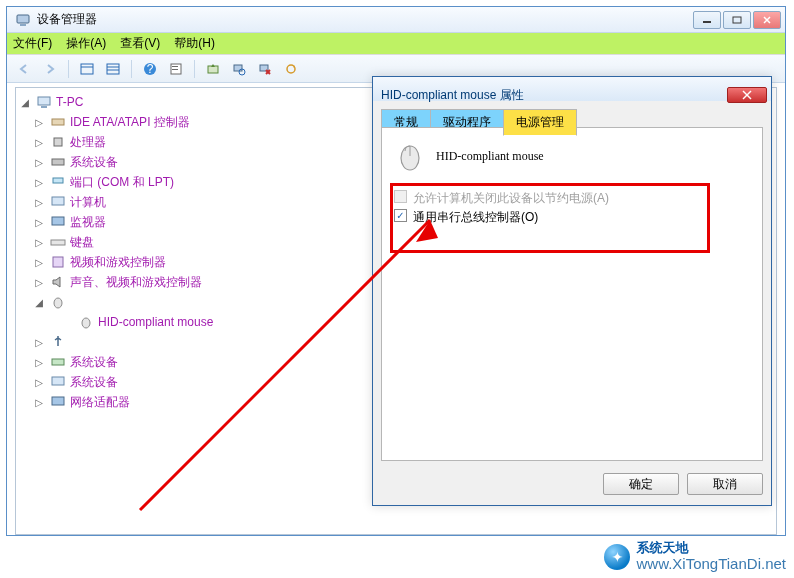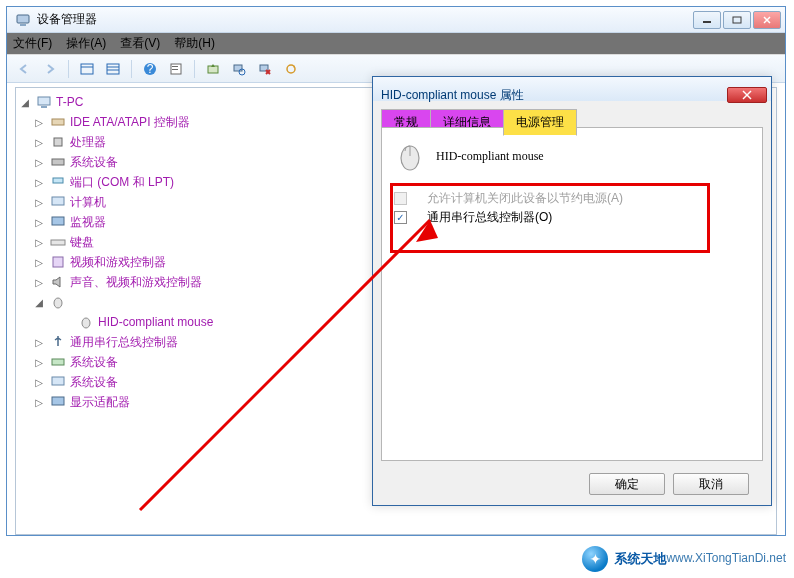--- a/index.html
+++ b/index.html
@@ -4,57 +4,57 @@
 <style>
 *{box-sizing:border-box;margin:0;padding:0;font-family:"Microsoft YaHei","SimSun",Tahoma,sans-serif;font-size:12px}
 body{background:#fff;width:794px;height:578px;position:relative;overflow:hidden}
 .main-window{position:absolute;left:6px;top:6px;width:780px;height:530px;border:1px solid #5a8fc8;background:#fff}
 .titlebar{height:26px;background:linear-gradient(#f8fbff,#e4eef9);border-bottom:1px solid #c6d7e9;display:flex;align-items:center;padding:0 4px 0 8px}
 .titlebar .ti{width:16px;height:16px;margin-right:6px}
 .titlebar .title{flex:1;color:#000}
 .win-btns{display:flex;gap:2px}
 .win-btn{width:28px;height:18px;border:1px solid #8aa8c6;border-radius:2px;background:linear-gradient(#f0f6fc,#d5e6f6);display:flex;align-items:center;justify-content:center;cursor:default}
 .win-btn.close{background:linear-gradient(#fca6a6,#e87878)}
-.menubar{height:22px;background:#737373;border-bottom:1px solid #dcdcdc;display:flex;align-items:center;padding:0 6px;gap:14px}
+.menubar{height:22px;background:#bef264;border-bottom:1px solid #dcdcdc;display:flex;align-items:center;padding:0 6px;gap:14px}
 .menuitem{color:#000;cursor:default}
 .toolbar{height:28px;background:linear-gradient(#f6fafe,#e8f0f8);border-bottom:1px solid #c6d7e9;display:flex;align-items:center;padding:0 6px;gap:4px}
 .tbtn{width:22px;height:22px;display:flex;align-items:center;justify-content:center;border:1px solid transparent;border-radius:3px;cursor:default}
 .tbtn.dis{opacity:.4}
 .tsep{width:1px;height:18px;background:#c6d7e9;margin:0 3px}
 .tree-area{position:absolute;left:8px;top:80px;width:762px;height:448px;border:1px solid #b6c6d7;background:#fff;overflow:hidden}
 .tree{padding:4px 2px}
 .tn{display:flex;align-items:center;height:20px;cursor:default}
 .tn .exp{width:14px;text-align:center;color:#6a6a6a;font-size:10px}
 .tn .ic{width:16px;height:16px;margin:0 4px}
 .tn .lbl{color:#a21caf}
 .ind1{padding-left:14px}.ind2{padding-left:42px}
 .dialog{position:absolute;left:372px;top:76px;width:400px;height:430px;border:1px solid #2f66a3;background:#f0f0f0;box-shadow:0 0 10px rgba(0,0,0,.15)}
 .dlg-title{height:24px;background:linear-gradient(#f3f8fe,#dbe9f8);display:flex;align-items:center;padding:12px 4px 0 8px;color:#003a74}
 .dlg-title .t{flex:1}
 .dlg-close{width:40px;height:16px;background:linear-gradient(#f17474,#c93030);border:1px solid #a02020;border-radius:2px;display:flex;align-items:center;justify-content:center;color:#fff;font-size:10px;cursor:default}
 .tabs{display:flex;margin:8px 8px 0 8px}
-.tab{padding:4px 12px;border:1px solid #b6b6b6;border-bottom:none;background:#d946ef;margin-right:-1px;cursor:default}
+.tab{padding:4px 12px;border:1px solid #b6b6b6;border-bottom:none;background:#7dd3fc;margin-right:-1px;cursor:default}
 .tab.active{background:#fde047;border-bottom:1px solid #fff;position:relative;z-index:2}
 .tab-panel{position:absolute;left:8px;right:8px;top:50px;bottom:44px;border:1px solid #b6b6b6;background:#fff;padding:12px}
 .dev-row{display:flex;align-items:center;gap:10px;margin-bottom:18px}
 .mouse-ic{width:32px;height:32px}
-.chk-row{display:flex;align-items:center;gap:20px;margin:2px 0}
+.chk-row{display:flex;align-items:flex-start;gap:6px;margin:2px 0}
 .chk-row.dis{color:#a0a0a0}
 .chk-box{width:13px;height:13px;border:1px solid #8a8a8a;background:#fff;display:flex;align-items:center;justify-content:center}
 .chk-box.checked::after{content:"✓";color:#2a6ab3;font-size:10px;line-height:1}
 .chk-box.dis{border-color:#c6c6c6;background:#f0f0f0}
 .red-box{position:absolute;border:3px solid #e60000;pointer-events:none}
-.dlg-btns{position:absolute;right:22px;bottom:10px;display:flex;gap:8px}
+.dlg-btns{position:absolute;right:8px;bottom:10px;display:flex;gap:8px}
 .btn{width:76px;height:22px;border:1px solid #a0a0a0;background:linear-gradient(#fdfdfd,#e4e4e4);border-radius:2px;display:flex;align-items:center;justify-content:center;cursor:default}
 .arrow-annot{position:absolute;pointer-events:none}
 .watermark{position:absolute;right:8px;bottom:6px;display:flex;align-items:center;gap:6px;font-size:11px;color:#0a5aa6}
 .watermark .ball{width:26px;height:26px;border-radius:50%;background:radial-gradient(circle at 35% 30%,#8fd4ff,#0a7bc8 70%);display:flex;align-items:center;justify-content:center;color:#fff;font-size:14px}
-.wm-lines{display:flex;flex-direction:row;line-height:1.1}
+.wm-lines{display:flex;flex-direction:column;line-height:1.1}
 .wm-lines .a{font-weight:bold;font-size:13px}
-.wm-lines .b{font-size:12px;color:#3a7ab0}
+.wm-lines .b{font-size:15px;color:#3a7ab0}
 svg{display:block}
 </style>
 </head>
 <body>
 
 <div class="main-window">
   <div class="titlebar">
     <svg class="ti" viewBox="0 0 16 16">
         <rect x="2" y="3" width="12" height="8" rx="1" fill="#b6cde6" stroke="#4a6a8a"></rect>
         <rect x="5" y="12" width="6" height="2" fill="#8aa8c6"></rect>
@@ -238,60 +238,59 @@
           <svg class="ic" viewBox="0 0 16 16">
             <ellipse cx="8" cy="9" rx="4" ry="5" fill="#e6e6e6" stroke="#8a8a8a"></ellipse>
           </svg>
           <span class="lbl">HID-compliant mouse</span>
         </div>
       <div class="tn ind1">
           <span class="exp">▷</span>
           <svg class="ic" viewBox="0 0 16 16">
             <path d="M8 2v10M5 6l3-2 3 2" fill="none" stroke="#4a6a8a" stroke-width="1.5"></path>
           </svg>
-          <span class="lbl">通用串行总线控制器</span>
         </div>
       <div class="tn ind1">
           <span class="exp">▷</span>
           <svg class="ic" viewBox="0 0 16 16">
             <rect x="2" y="5" width="12" height="6" fill="#c6e6c6" stroke="#5a8a5a"></rect>
           </svg>
           <span class="lbl">系统设备</span>
         </div>
       <div class="tn ind1">
           <span class="exp">▷</span>
           <svg class="ic" viewBox="0 0 16 16">
             <rect x="2" y="3" width="12" height="8" fill="#d6e6f6" stroke="#6a8aaa"></rect>
           </svg>
           <span class="lbl">系统设备</span>
         </div>
       <div class="tn ind1">
           <span class="exp">▷</span>
           <svg class="ic" viewBox="0 0 16 16">
             <rect x="2" y="3" width="12" height="8" fill="#a6c6e6" stroke="#4a6a8a"></rect>
           </svg>
-          <span class="lbl">显示适配器</span>
+          <span class="lbl">网络适配器</span>
         </div>
     </div>
   </div>
 </div>
 
 <div class="dialog">
   <div class="dlg-title">
     <span class="t">HID-compliant mouse 属性</span>
     <div class="dlg-close">
         <svg width="12" height="10">
           <line x1="2" y1="1" x2="10" y2="9" stroke="#fff" stroke-width="1.5"></line>
           <line x1="10" y1="1" x2="2" y2="9" stroke="#fff" stroke-width="1.5"></line>
         </svg>
       </div>
   </div>
   <div class="tabs">
     <div class="tab">常规</div>
-    <div class="tab">详细信息</div>
+    <div class="tab">驱动程序</div>
     <div class="tab active">电源管理</div>
   </div>
   <div class="tab-panel">
     <div class="dev-row">
       <svg class="mouse-ic" viewBox="0 0 32 32">
           <ellipse cx="16" cy="18" rx="9" ry="12" fill="#eaeaea" stroke="#9a9a9a" stroke-width="1.2"></ellipse>
           <line x1="16" y1="6" x2="16" y2="16" stroke="#9a9a9a"></line>
           <path d="M16 6c-3 0-5 2-5 5" fill="none" stroke="#9a9a9a"></path>
         </svg>
       <span style="font-family:SimSun">HID-compliant mouse</span>

